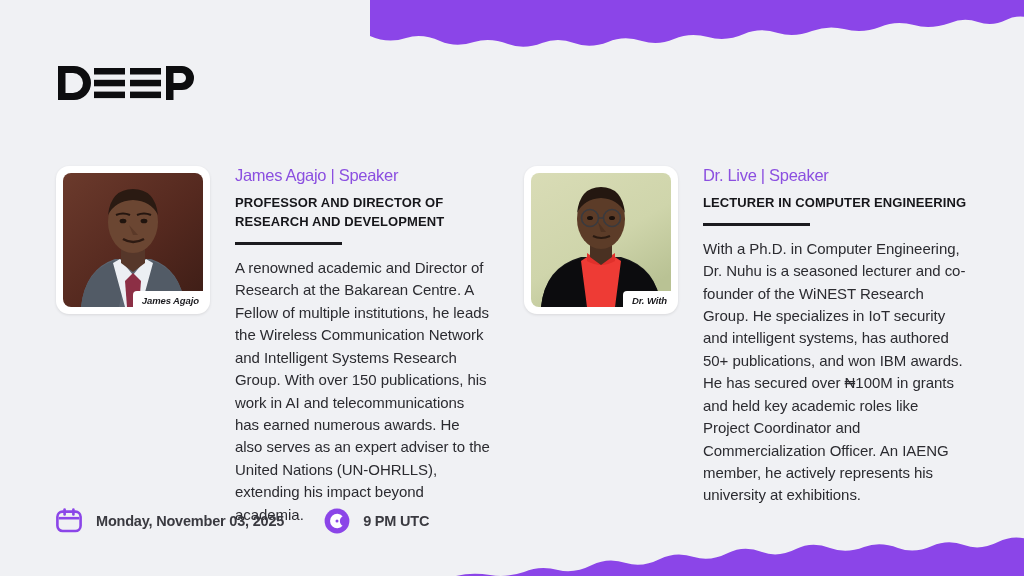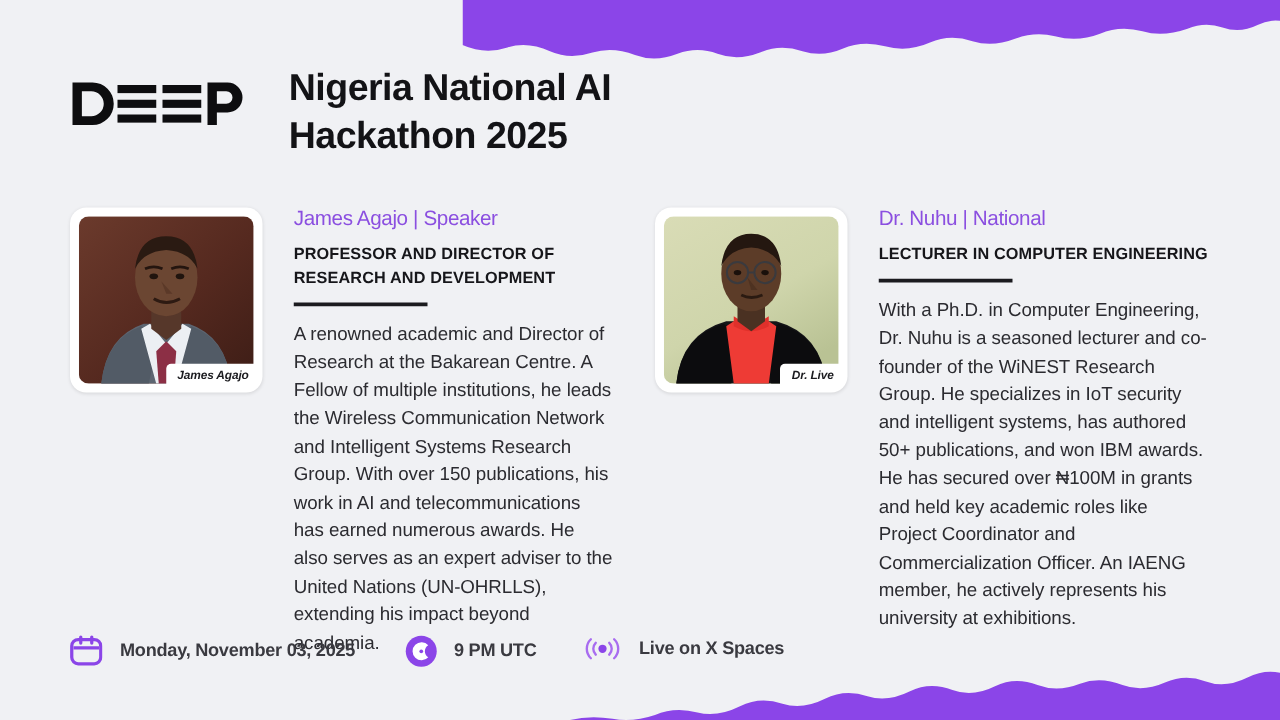--- a/index.html
+++ b/index.html
@@ -136,21 +136,20 @@
       <rect fill="#0d0d0f" x="38" y="16.8" width="31" height="6.5"></rect>
       <rect fill="#0d0d0f" x="38" y="28.6" width="31" height="6.5"></rect>
 
       <rect fill="#0d0d0f" x="74" y="5" width="31" height="6.5"></rect>
       <rect fill="#0d0d0f" x="74" y="16.8" width="31" height="6.5"></rect>
       <rect fill="#0d0d0f" x="74" y="28.6" width="31" height="6.5"></rect>
 
       <path fill="#0d0d0f" d="M110,3 L126,3 A12,12 0 0 1 126,27 L117.5,27 L117.5,37 L110,37 Z M117.5,10 L117.5,20 L125,20 A5,5 0 0 0 125,10 Z"></path>
     </svg>
   </div>
-  <div class="title">Nigeria National AI Hackathon 2025</div>
 </div>
 
 <div class="speakers">
 
   <div class="speaker speaker-1">
     <div class="photo-frame">
       <div class="photo">
         <svg viewBox="0 0 140 134" preserveAspectRatio="xMidYMid slice">
           <defs>
             <linearGradient id="bg1" x1="0" y1="0" x2="1" y2="1">
@@ -218,24 +217,24 @@
 
           <circle cx="59" cy="45" r="8.5" fill="none" stroke="#3a3a3e" stroke-width="1.6"></circle>
           <circle cx="81" cy="45" r="8.5" fill="none" stroke="#3a3a3e" stroke-width="1.6"></circle>
           <line x1="67.5" y1="45" x2="72.5" y2="45" stroke="#3a3a3e" stroke-width="1.6"></line>
           <ellipse cx="59" cy="45" rx="3" ry="2.1" fill="#1a100b"></ellipse>
           <ellipse cx="81" cy="45" rx="3" ry="2.1" fill="#1a100b"></ellipse>
           <path d="M62,63 Q70,67 79,63" stroke="#2a1a11" stroke-width="2.2" fill="none"></path>
           <path fill="#4e3221" d="M67,49 L70,59 L75,59 Z"></path>
         </svg>
       </div>
-      <div class="name-badge">Dr. Live</div>
+      <div class="name-badge">Dr. With</div>
     </div>
     <div class="speaker-text wide">
-      <div class="speaker-name">Dr. Nuhu  | National</div>
+      <div class="speaker-name">Dr. Live  | Speaker</div>
       <div class="speaker-role">LECTURER IN COMPUTER ENGINEERING</div>
       <div class="rule"></div>
       <div class="speaker-bio">With a Ph.D. in Computer Engineering, Dr. Nuhu is a seasoned lecturer and co-founder of the WiNEST Research Group. He specializes in IoT security and intelligent systems, has authored 50+ publications, and won IBM awards. He has secured over ₦100M in grants and held key academic roles like Project Coordinator and Commercialization Officer. An IAENG member, he actively represents his university at exhibitions.</div>
     </div>
   </div>
 
 </div>
 
 <div class="footer">
 
@@ -255,24 +254,14 @@
     <svg class="f-icon" width="26" height="26" viewBox="0 0 26 26">
       <circle cx="13" cy="13" r="12.4" fill="#8b45e8"></circle>
       <path fill="#ffffff" d="M18.6,8.2 A7.2,7.2 0 1 0 18.6,17.8 A5.6,5.6 0 0 1 18.6,8.2 Z"></path>
       <circle cx="13" cy="13" r="1.5" fill="#8b45e8"></circle>
     </svg>
     <span class="f-label gap-clk">9 PM UTC</span>
   </div>
 
   <div class="sep-2"></div>
 
-  <div class="f-item">
-    <svg class="f-icon" width="30" height="22" viewBox="0 0 30 22">
-      <circle cx="15" cy="11" r="3.3" fill="#8b45e8"></circle>
-      <path d="M20.4,6.3 A6.6,6.6 0 0 1 20.4,15.7" fill="none" stroke="#a86cf0" stroke-width="1.9" stroke-linecap="round"></path>
-      <path d="M24.3,3.4 A10.5,10.5 0 0 1 24.3,18.6" fill="none" stroke="#a86cf0" stroke-width="1.9" stroke-linecap="round"></path>
-      <path d="M9.6,6.3 A6.6,6.6 0 0 0 9.6,15.7" fill="none" stroke="#a86cf0" stroke-width="1.9" stroke-linecap="round"></path>
-      <path d="M5.7,3.4 A10.5,10.5 0 0 0 5.7,18.6" fill="none" stroke="#a86cf0" stroke-width="1.9" stroke-linecap="round"></path>
-    </svg>
-    <span class="f-label gap-spc">Live on X Spaces</span>
-  </div>
 
 </div>
 
 </body></html>

